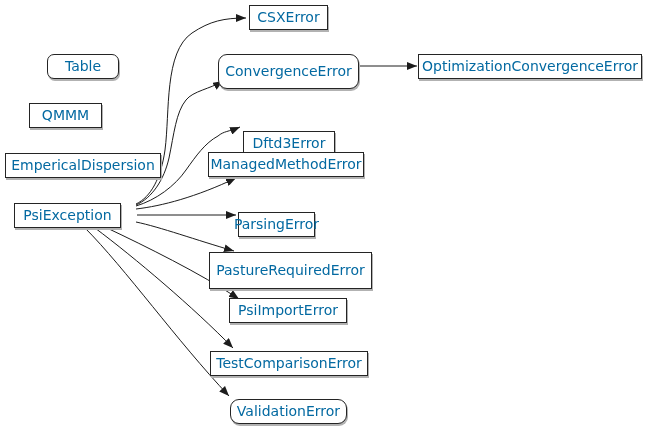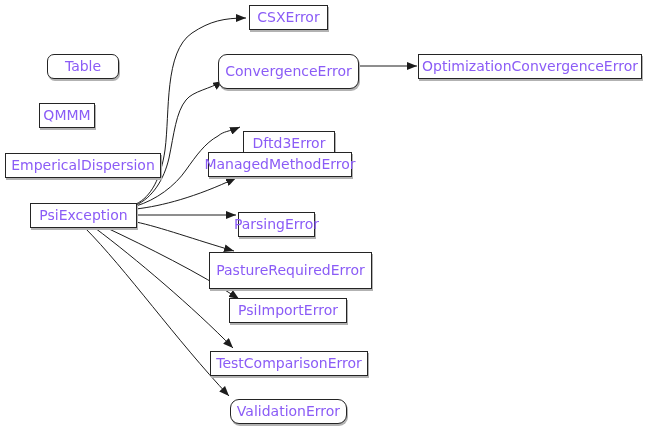--- a/index.html
+++ b/index.html
@@ -30,21 +30,21 @@
   .node {
     position: absolute;
     box-sizing: border-box;
     display: flex;
     align-items: center;
     justify-content: center;
     background: #ffffff;
     border: 1px solid #242424;
     box-shadow: 1px 2px 0 0 #b2b2b2;
     font-size: 14px;
-    color: #8b5cf6;
+    color: #0369a1;
     white-space: nowrap;
     cursor: pointer;
   }
   .node span {
     display: inline-block;
     line-height: 1;
     padding-bottom: 1px;
   }
 </style>
 </head>
@@ -77,33 +77,33 @@
     </div>
       <div class="node" style="left: 47px; top: 54px; width: 72px; height: 25px; background: rgb(255, 255, 255); border-color: rgb(36, 36, 36); border-radius: 7px;">
       <span>Table</span>
     </div>
       <div class="node" style="left: 218px; top: 54px; width: 141px; height: 35px; background: rgb(255, 255, 255); border-color: rgb(36, 36, 36); border-radius: 9px;">
       <span>ConvergenceError</span>
     </div>
       <div class="node" style="left: 418px; top: 54px; width: 224px; height: 25px; background: rgb(255, 255, 255); border-color: rgb(36, 36, 36);">
       <span>OptimizationConvergenceError</span>
     </div>
-      <div class="node" style="left: 39px; top: 103px; width: 56px; height: 25px; background: rgb(255, 255, 255); border-color: rgb(36, 36, 36);">
+      <div class="node" style="left: 29px; top: 103px; width: 73px; height: 25px; background: rgb(255, 255, 255); border-color: rgb(36, 36, 36);">
       <span>QMMM</span>
     </div>
       <div class="node" style="left: 243px; top: 103px; width: 92px; height: 25px; background: rgb(255, 255, 255); border-color: rgb(36, 36, 36); margin-top: 28px;">
       <span>Dftd3Error</span>
     </div>
       <div class="node" style="left: 5px; top: 153px; width: 156px; height: 25px; background: rgb(255, 255, 255); border-color: rgb(36, 36, 36);">
       <span>EmpericalDispersion</span>
     </div>
-      <div class="node" style="left: 208px; top: 152px; width: 144px; height: 25px; background: rgb(255, 255, 255); border-color: rgb(36, 36, 36);">
+      <div class="node" style="left: 208px; top: 152px; width: 156px; height: 25px; background: rgb(255, 255, 255); border-color: rgb(36, 36, 36);">
       <span>ManagedMethodError</span>
     </div>
-      <div class="node" style="left: 30px; top: 203px; width: 107px; height: 25px; background: rgb(255, 255, 255); border-color: rgb(36, 36, 36);">
+      <div class="node" style="left: 14px; top: 203px; width: 107px; height: 25px; background: rgb(255, 255, 255); border-color: rgb(36, 36, 36);">
       <span>PsiException</span>
     </div>
       <div class="node" style="left: 238px; top: 212px; width: 77px; height: 25px; background: rgb(255, 255, 255); border-color: rgb(36, 36, 36);">
       <span>ParsingError</span>
     </div>
       <div class="node" style="left: 209px; top: 252px; width: 163px; height: 37px; background: rgb(255, 255, 255); border-color: rgb(36, 36, 36);">
       <span>PastureRequiredError</span>
     </div>
       <div class="node" style="left: 229px; top: 298px; width: 118px; height: 25px; background: rgb(255, 255, 255); border-color: rgb(36, 36, 36);">
       <span>PsiImportError</span>

